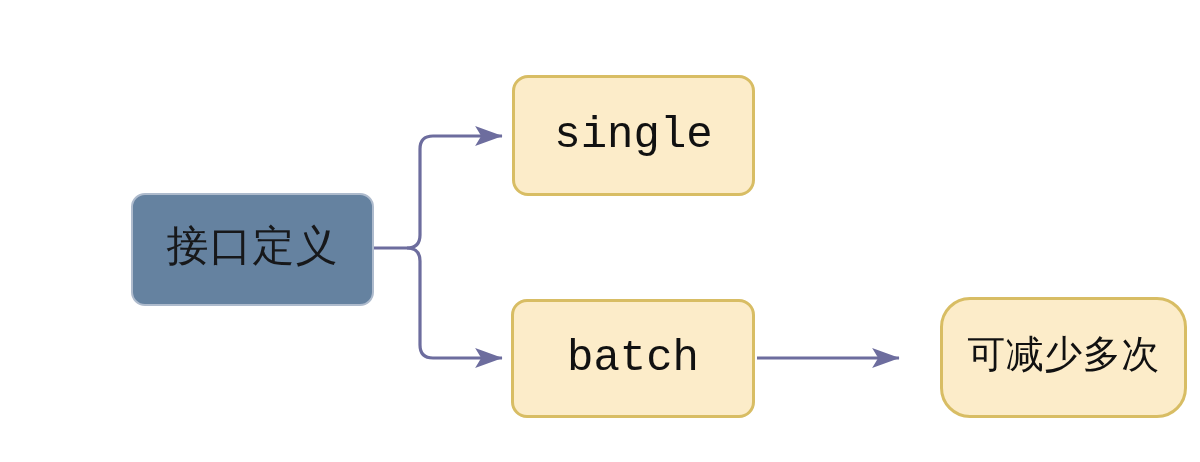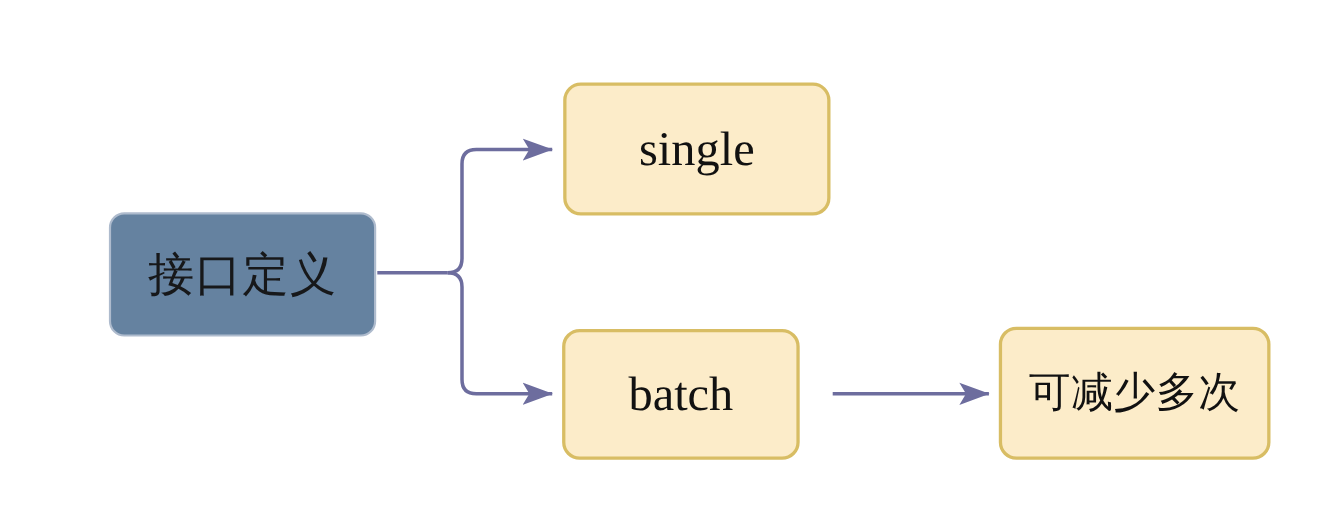--- a/index.html
+++ b/index.html
@@ -55,40 +55,42 @@
   .node-single {
     left: 512px;
     top: 75px;
     width: 243px;
     height: 121px;
     font-size: 44px;
   }
   .node-batch {
     left: 511px;
     top: 299px;
-    width: 216px;
+    width: 244px;
     height: 119px;
     font-size: 44px;
   }
   .node-result {
     left: 908px;
     top: 297px;
     width: 247px;
     height: 121px;
     font-size: 38px;
     letter-spacing: 0.5px;
     line-height: 1.22;
+    border-radius: 30px;
   }
   .latin {
-    font-family: Liberation Serif, serif;
+    font-family: Liberation Mono, monospace;
     font-weight: 400;
   }
   .cjk {
-    font-family: Liberation Sans, sans-serif;
+    font-family: Liberation Mono, monospace;
     font-weight: 400;
+    margin-left: 32px;
   }
   .node-result .lines {
     display: block;
   }
 </style>
 </head>
 <body>
 
 <div id="canvas">
 

